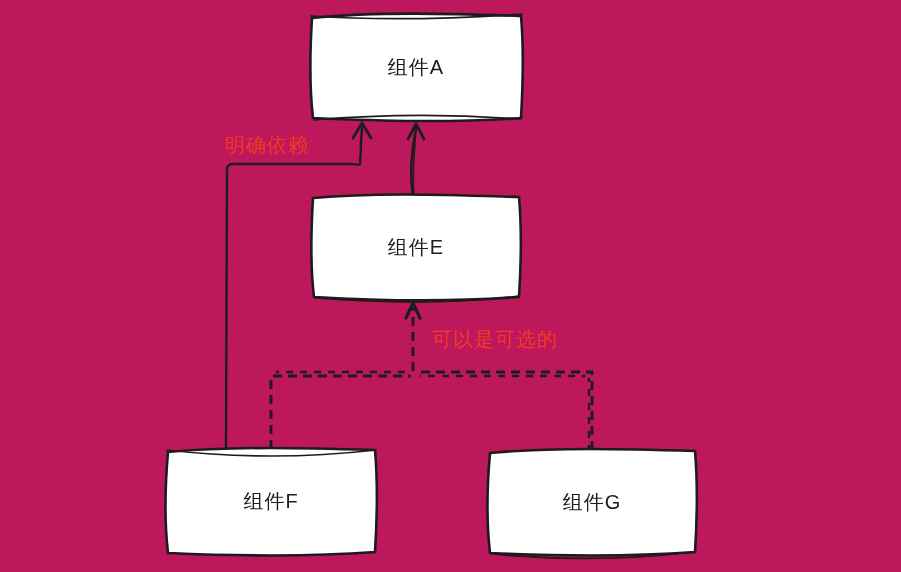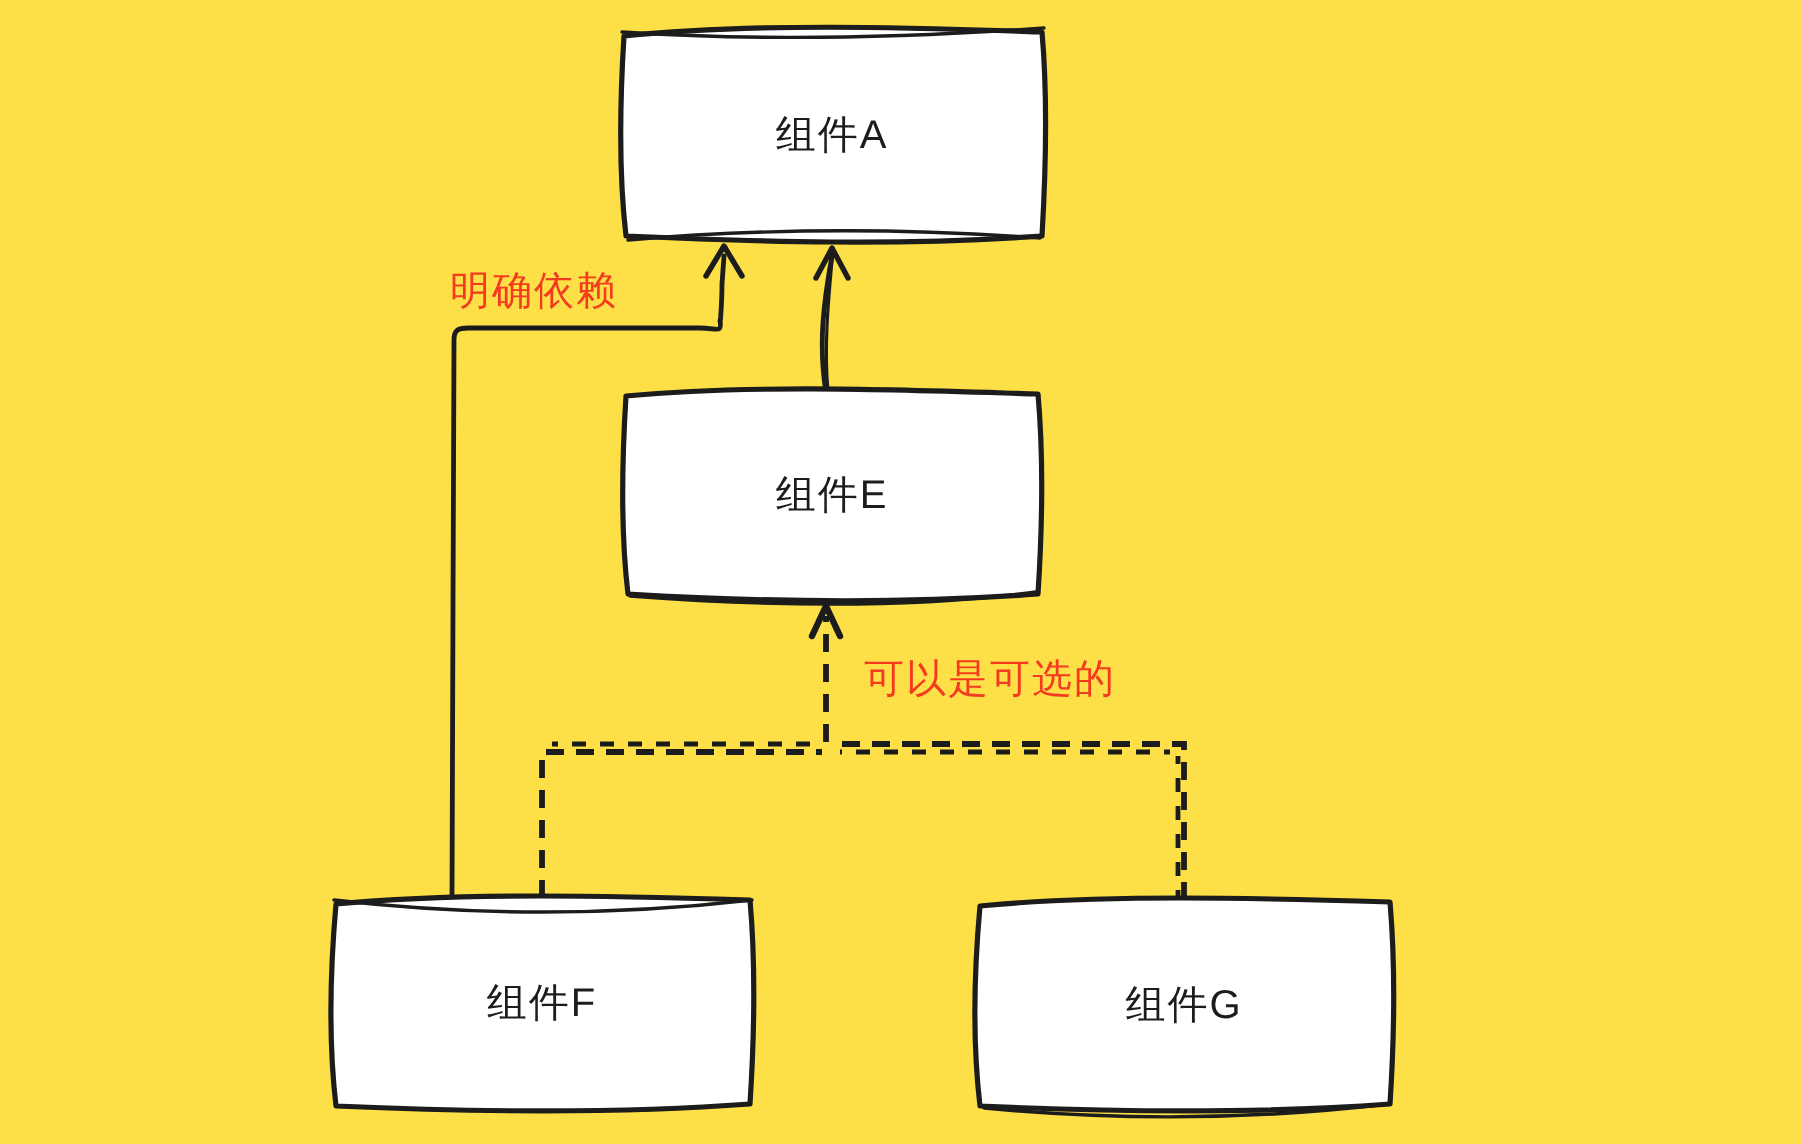--- a/index.html
+++ b/index.html
@@ -4,21 +4,21 @@
 <style>
   html, body {
     margin: 0;
     padding: 0;
     background: #ffffff;
   }
   .stage {
     position: relative;
     width: 901px;
     height: 572px;
-    background: #fde047;
+    background: #be185d;
     overflow: hidden;
     font-family: "Liberation Sans", sans-serif;
   }
   svg { display: block; }
   .box {
     fill: #ffffff;
     stroke: #1c1c1c;
     stroke-width: 2.6;
     stroke-linejoin: round;
     stroke-linecap: round;

